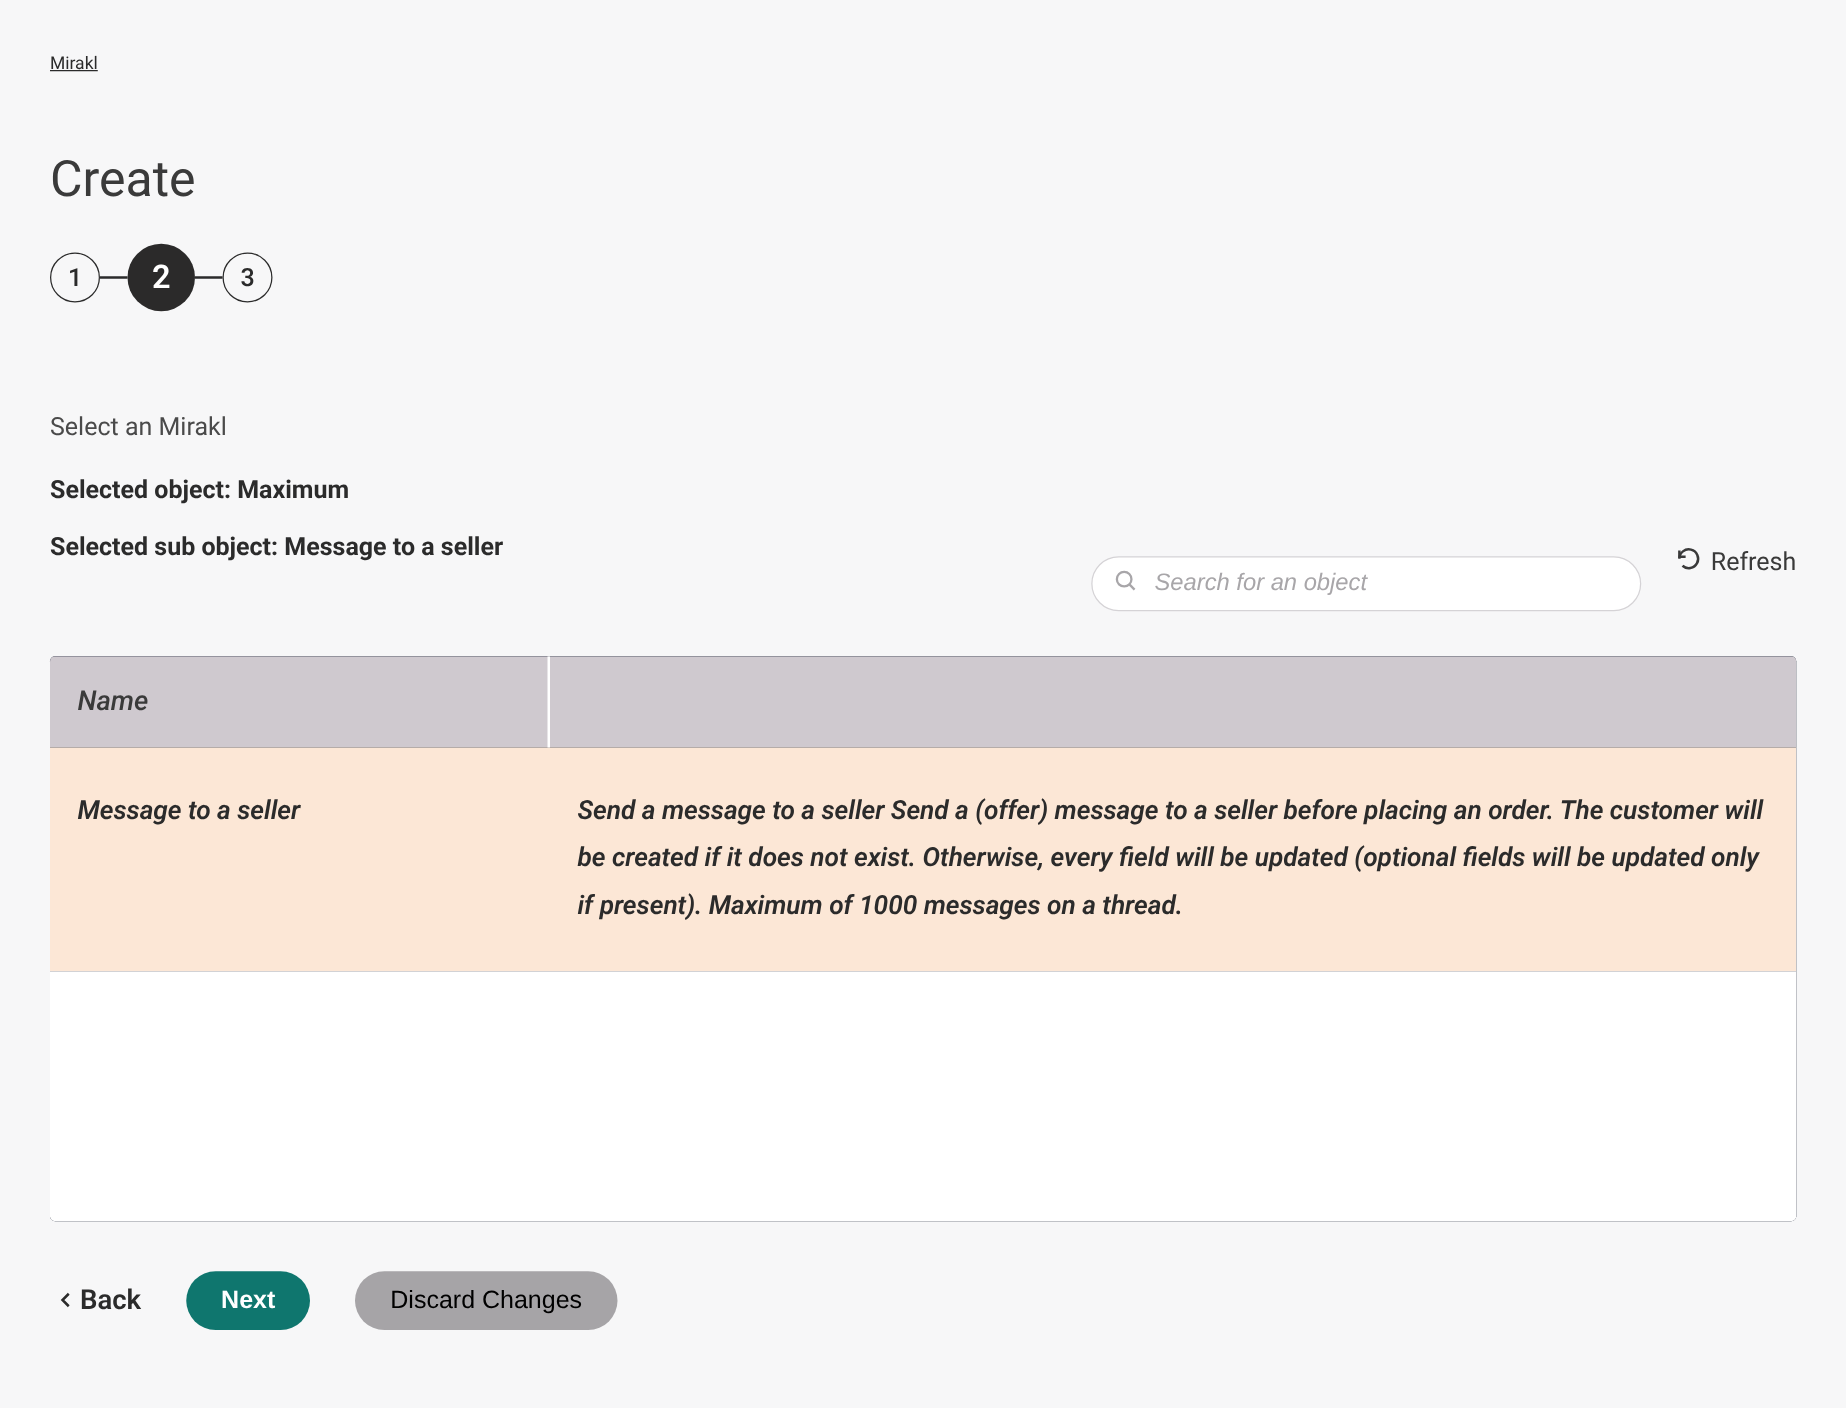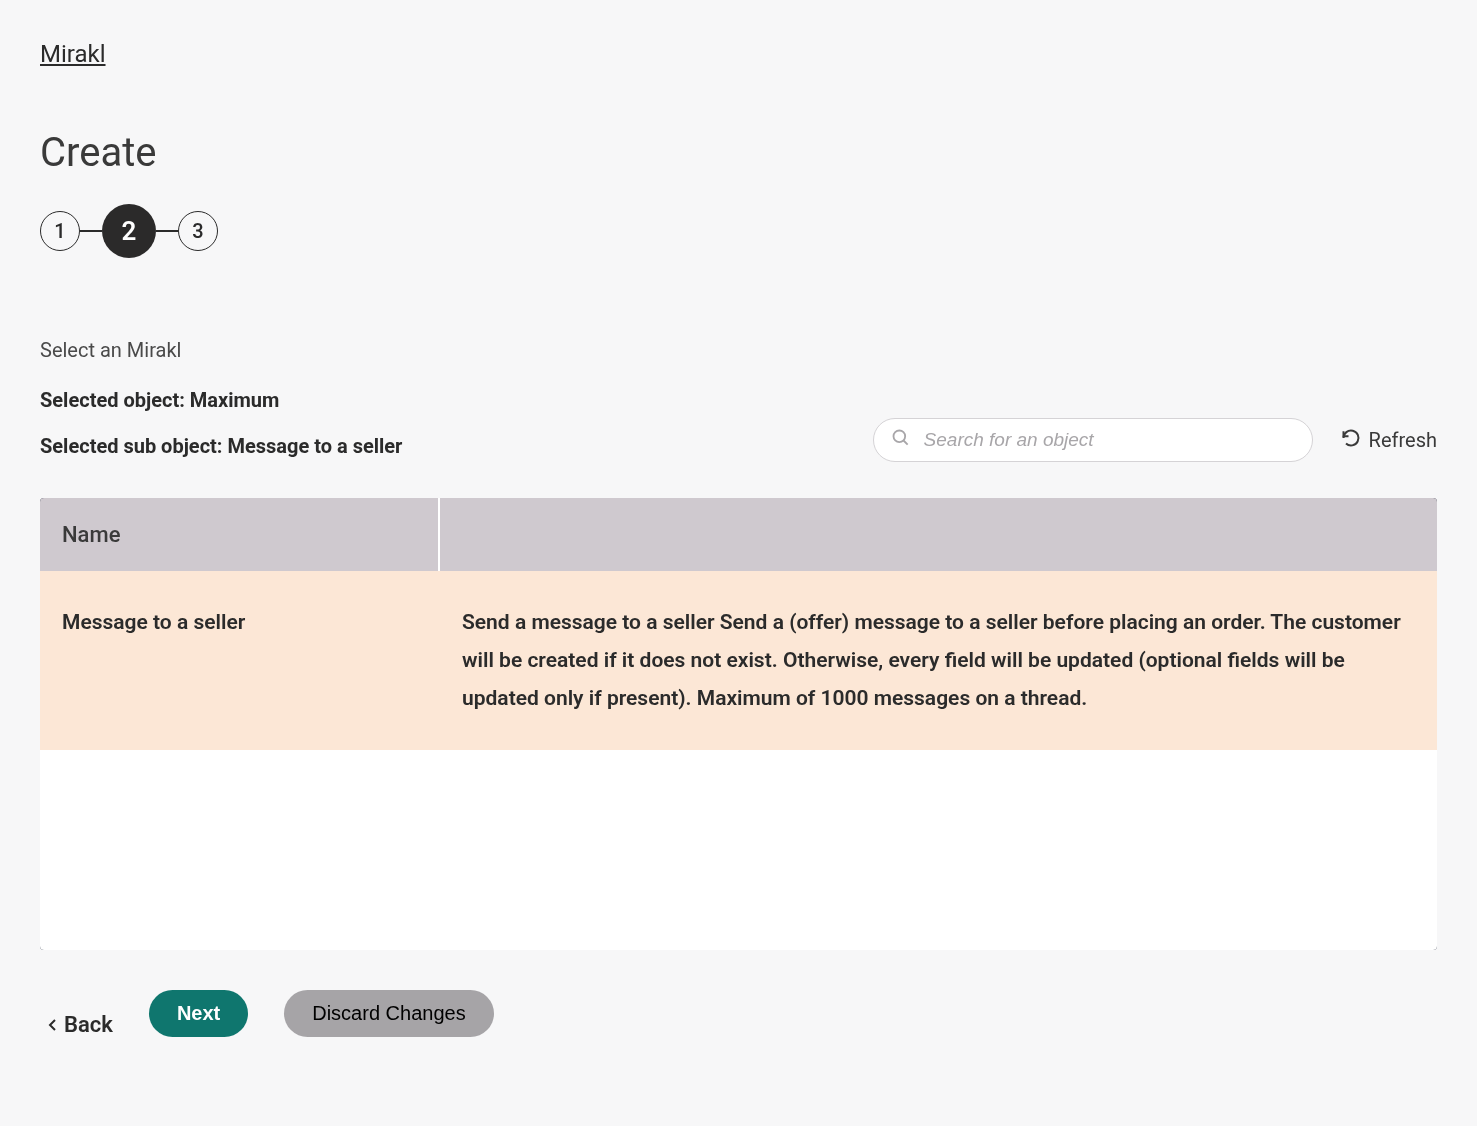--- a/index.html
+++ b/index.html
@@ -4,21 +4,21 @@
   <style>
     * { box-sizing: border-box; margin: 0; padding: 0; }
     body {
       font-family: -apple-system, BlinkMacSystemFont, "Segoe UI", Roboto, Helvetica, Arial, sans-serif;
       background: #f7f7f8;
       color: #2b2b2b;
       padding: 40px;
       font-size: 16px;
     }
     .breadcrumb {
-      font-size: 24px;
+      font-size: 14px;
       color: #2b2b2b;
       text-decoration: underline;
       cursor: pointer;
       display: inline-block;
       margin-bottom: 28px;
     }
     .page-title {
       font-size: 40px;
       font-weight: 400;
       color: #3a3a3a;
@@ -72,20 +72,21 @@
       display: flex;
       align-items: center;
       justify-content: flex-end;
       gap: 28px;
       margin-top: -62px;
       margin-bottom: 36px;
     }
     .search-wrap {
       position: relative;
       width: 440px;
+      margin-top: 36px;
     }
     .search-wrap input {
       width: 100%;
       height: 44px;
       border-radius: 22px;
       border: 1px solid #d5d3d6;
       background: #fff;
       padding: 0 18px 0 50px;
       font-size: 19px;
       font-style: italic;
@@ -108,20 +109,21 @@
       align-items: center;
       gap: 8px;
       font-size: 20px;
       color: #3a3a3a;
       cursor: pointer;
     }
     .table-wrap {
       background: #0f172a;
       border-radius: 4px;
       overflow: hidden;
+      font-style: italic;
     }
     .thead {
       display: flex;
       background: #cfc9cf;
     }
     .th {
       padding: 24px 22px;
       font-size: 22px;
       font-weight: 500;
       color: #3a3a3a;
@@ -140,21 +142,21 @@
       line-height: 1.8;
     }
     .td.name { width: 400px; font-weight: 600; }
     .td.desc { flex: 1; font-weight: 600; }
     .empty-space {
       height: 200px;
       background: #fff;
     }
     .footer-actions {
       display: flex;
-      align-items: flex-end;
+      align-items: center;
       gap: 36px;
       margin-top: 40px;
       padding-left: 8px;
     }
     .back-link {
       display: flex;
       align-items: center;
       gap: 6px;
       font-size: 22px;
       font-weight: 600;

